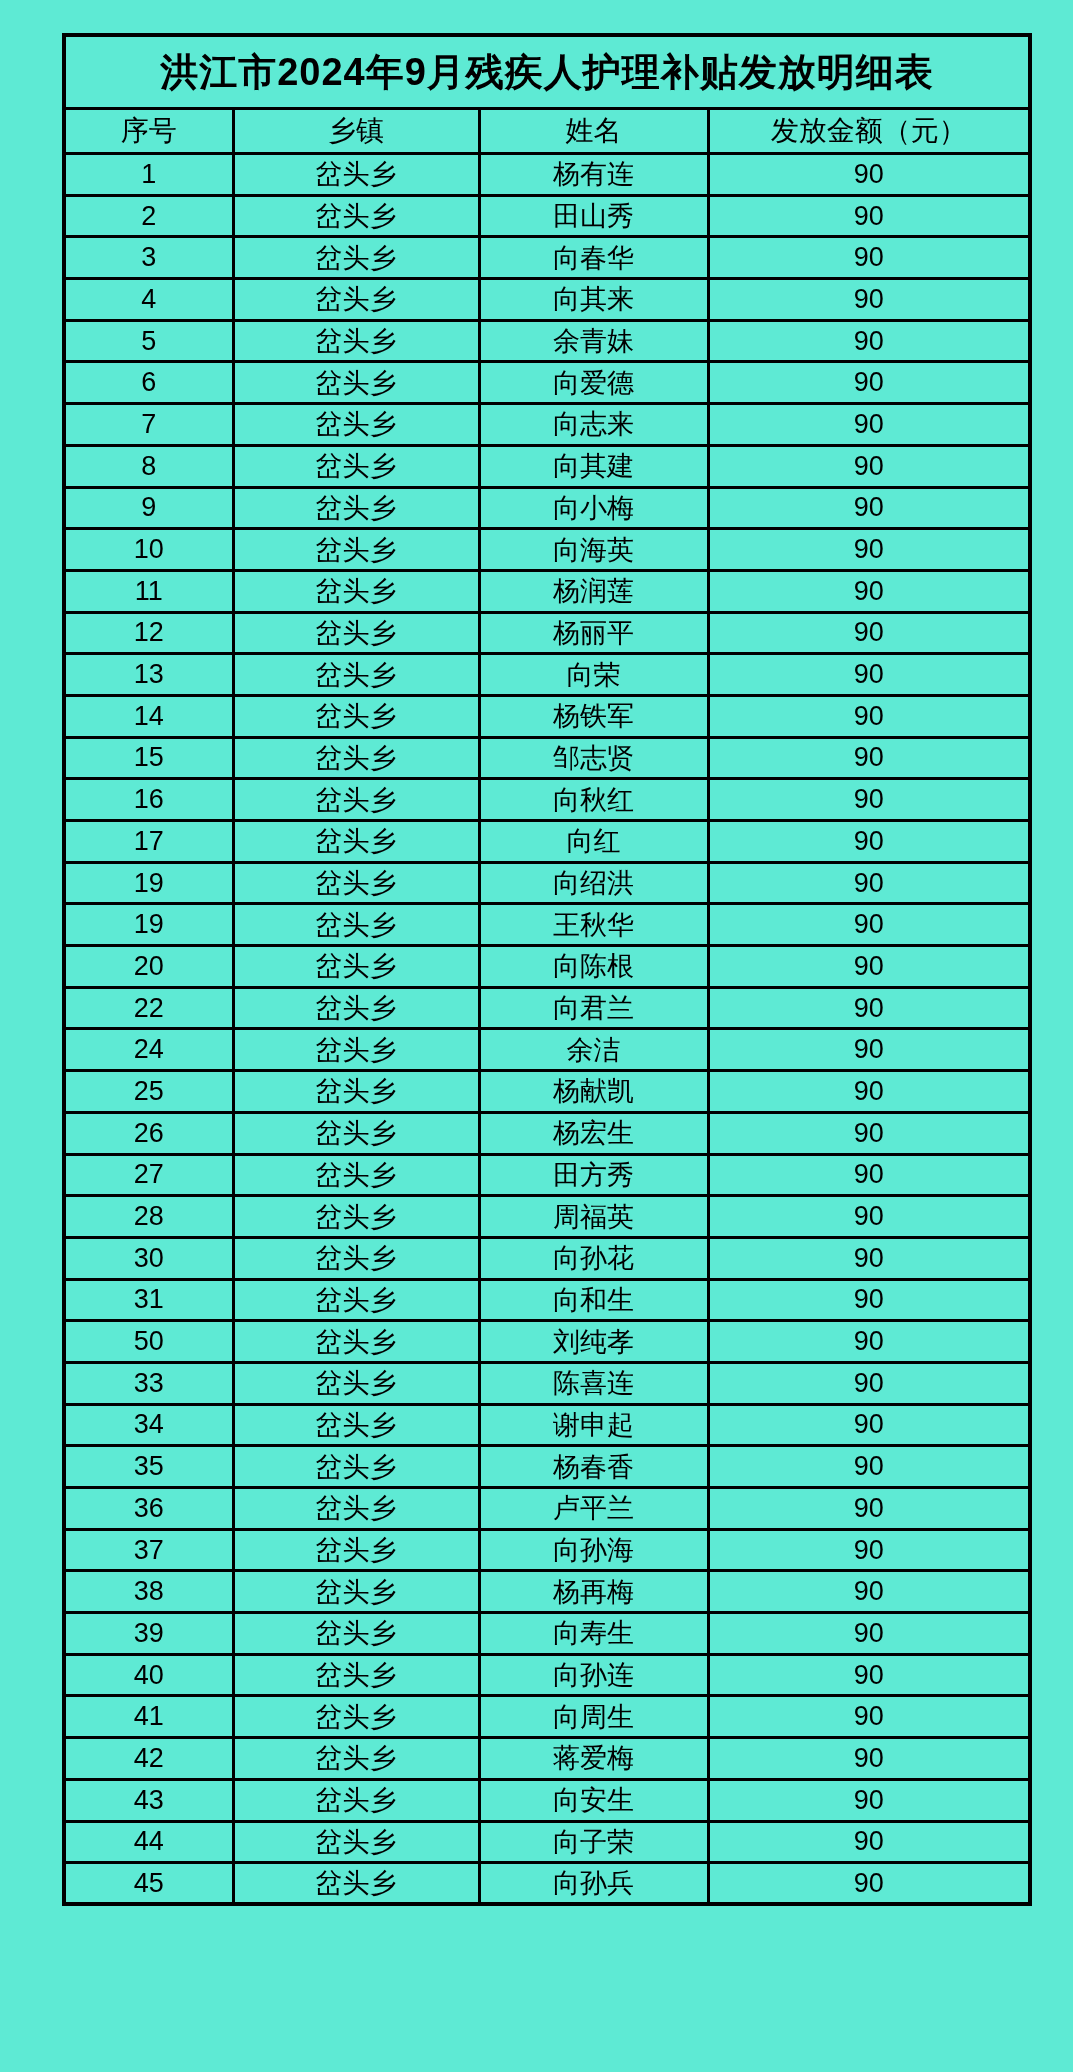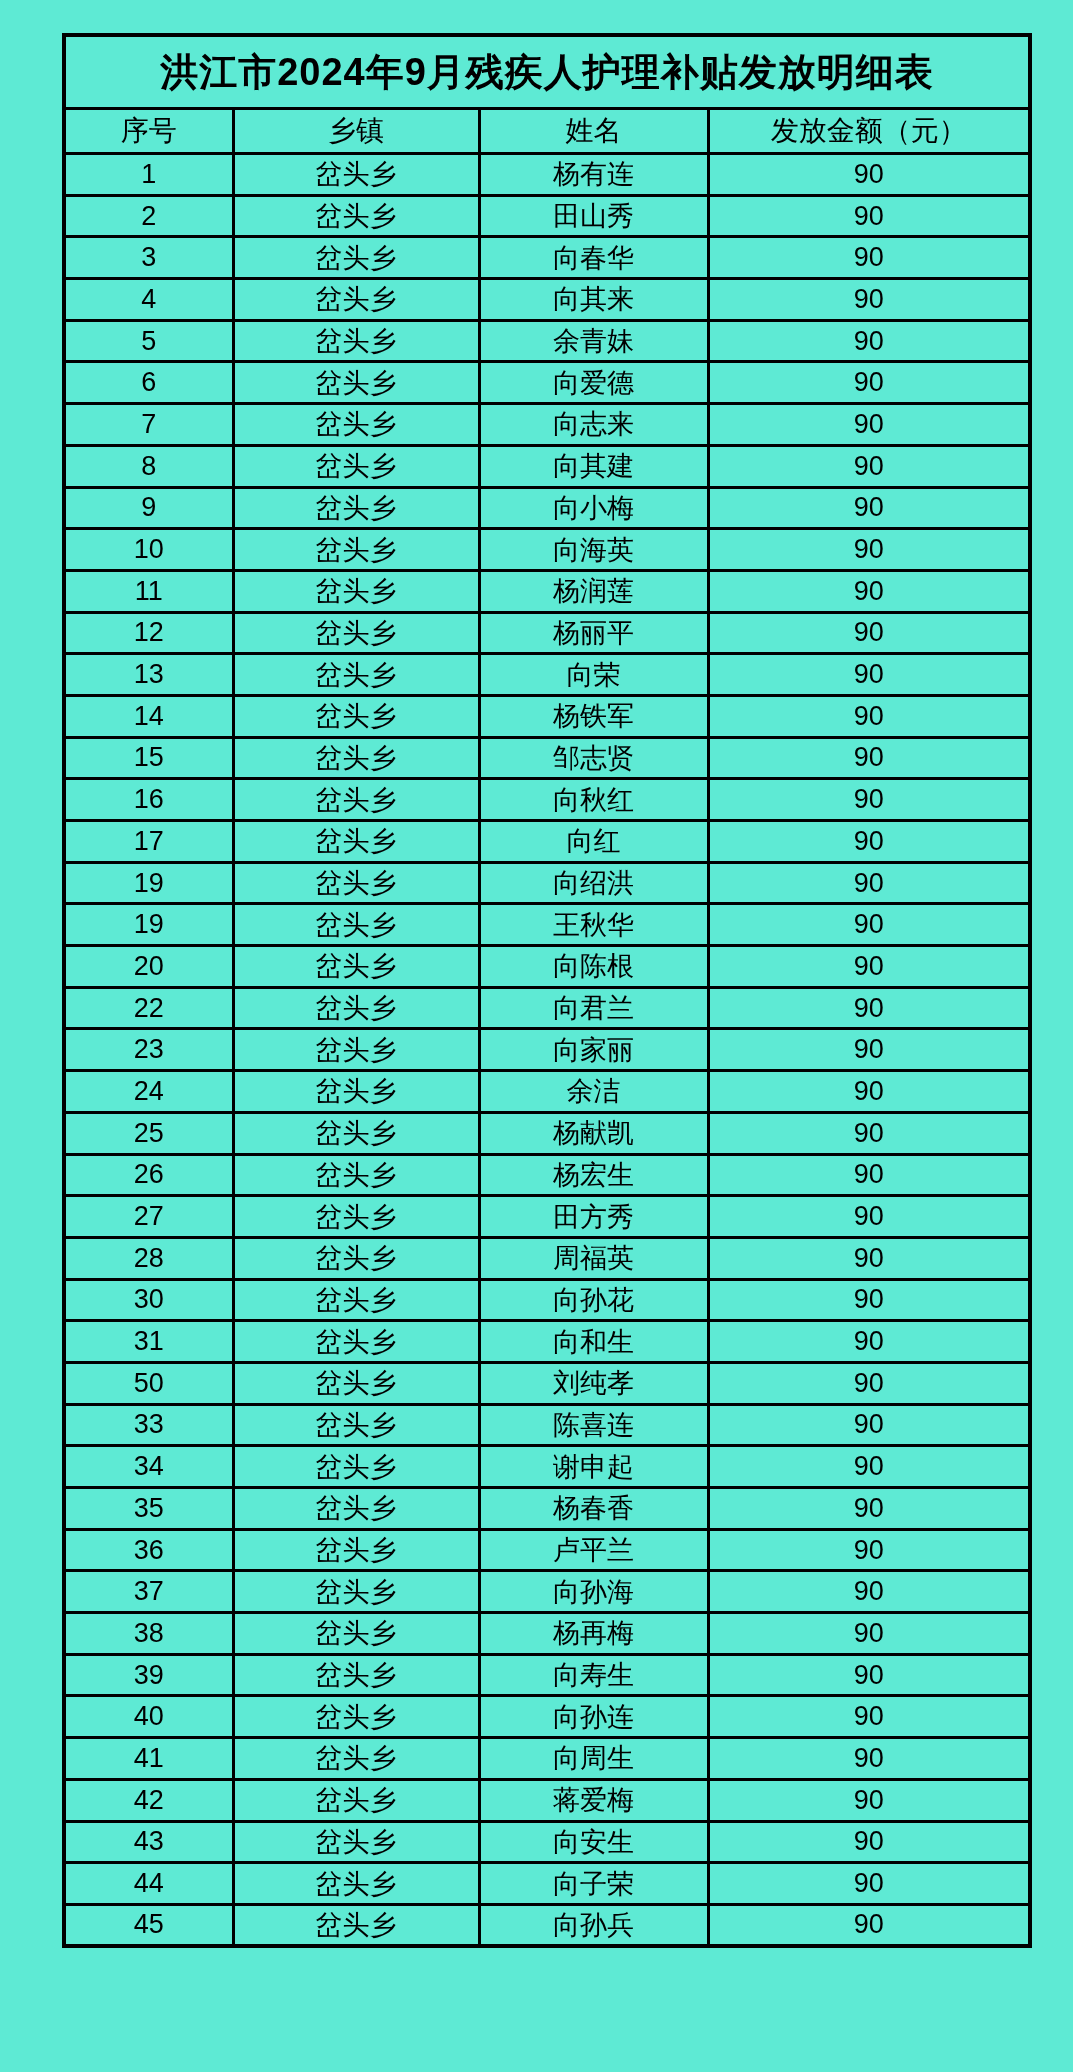--- a/index.html
+++ b/index.html
@@ -209,26 +209,20 @@
           <td class="cjk">向陈根</td>
           <td class="num">90</td>
         </tr>
         <tr class="body-row">
           <td class="num">22</td>
           <td class="cjk">岔头乡</td>
           <td class="cjk">向君兰</td>
           <td class="num">90</td>
         </tr>
         <tr class="body-row">
-          <td class="num">23</td>
-          <td class="cjk">岔头乡</td>
-          <td class="cjk">向家丽</td>
-          <td class="num">90</td>
-        </tr>
-        <tr class="body-row">
           <td class="num">24</td>
           <td class="cjk">岔头乡</td>
           <td class="cjk">余洁</td>
           <td class="num">90</td>
         </tr>
         <tr class="body-row">
           <td class="num">25</td>
           <td class="cjk">岔头乡</td>
           <td class="cjk">杨献凯</td>
           <td class="num">90</td>

